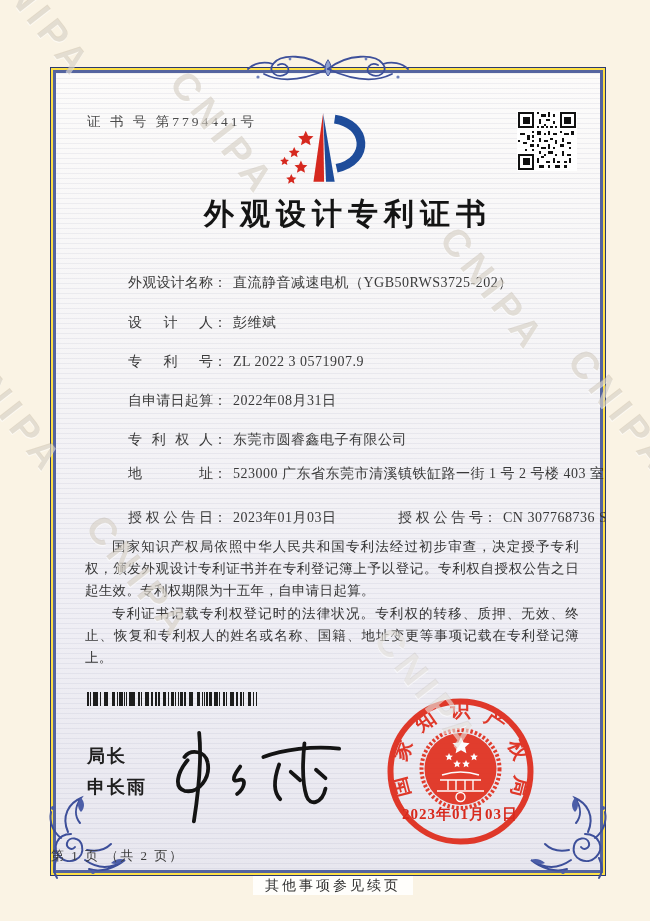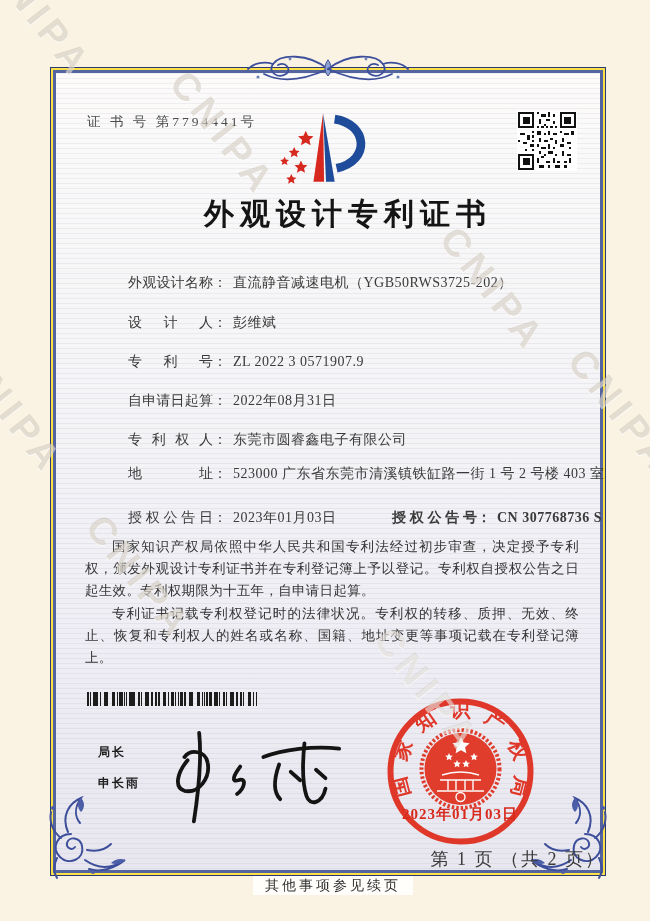--- a/index.html
+++ b/index.html
@@ -49,53 +49,53 @@
   .field-row{position:absolute;left:36px;right:20px;font-size:14px;color:#3a3a3a;z-index:3;white-space:nowrap;}
   .flabel{
     display:inline-block;width:85px;vertical-align:bottom;
     text-align:justify;text-align-last:justify;margin-left:41px;
   }
   .fcolon{display:inline-block;margin-right:6px;}
   .fvalue{letter-spacing:.5px;}
   .row1{top:206px}.row2{top:246px}.row3{top:285px}.row4{top:324px}
   .row5{top:363px}.row6{top:397px}.row7{top:441px}
   .field-pair{display:inline-block;}
-  .field-pair.second{position:absolute;left:264px;top:0;font-weight:bold;}
+  .field-pair.second{position:absolute;left:270px;top:0;}
   
   .paras{position:absolute;left:26px;top:468px;width:502px;z-index:3;}
   .paras p{
     margin:0 0 1px 8px;font-size:13.5px;line-height:22px;color:#343434;
     text-indent:2em;text-align:justify;letter-spacing:.3px;
   }
   
   .barcode{
     position:absolute;left:36px;top:624px;width:170px;height:14px;z-index:3;
     background-image:
       repeating-linear-gradient(90deg,#1d1d1d 0 2px,transparent 2px 3px,#1d1d1d 3px 4px,transparent 4px 8px,#1d1d1d 8px 11px,transparent 11px 13px,#1d1d1d 13px 14px,transparent 14px 17px),
       repeating-linear-gradient(90deg,#1d1d1d 0 1px,transparent 1px 6px,#1d1d1d 6px 8px,transparent 8px 13px);
   }
   
   .director-title,.director-name{
     position:absolute;left:36px;z-index:3;
     font-family:"Liberation Sans","DejaVu Sans",sans-serif;
-    font-weight:bold;font-size:12px;color:#202020;letter-spacing:2px;margin-left:11px;
+    font-weight:bold;font-size:18px;color:#202020;letter-spacing:2px;
   }
   .director-title{top:676px}
   .director-name{top:707px}
   .signature{position:absolute;left:105px;top:652px;width:200px;height:110px;z-index:3;}
   
   .seal{position:absolute;left:327px;top:621px;width:165px;height:165px;z-index:4;opacity:.93;}
   .seal-date{
     position:absolute;left:329px;top:737px;width:160px;text-align:center;z-index:5;
     color:#d8291d;font-weight:bold;font-size:15px;letter-spacing:1px;white-space:nowrap;
   }
   
   .page-indicator{
-    position:absolute;left:0;top:779px;width:100%;text-align:right;z-index:3;
-    font-size:18px;letter-spacing:2px;color:#3b3b3b;
+    position:absolute;left:0;top:779px;width:100%;text-align:left;z-index:3;
+    font-size:13px;letter-spacing:2px;color:#3b3b3b;
   }
   .continuation{
     position:absolute;left:8px;top:877px;width:100%;text-align:center;z-index:3;
     font-size:14px;color:#333;letter-spacing:3px;
   }
   .continuation span{background:rgba(255,255,255,.85);padding:2px 12px;}
   
   .top-flourish{position:absolute;left:177px;top:-21px;width:200px;height:44px;z-index:3;}
   .corner{position:absolute;width:90px;height:95px;z-index:3;}
   .corner.bl{left:-10px;top:720px;}

